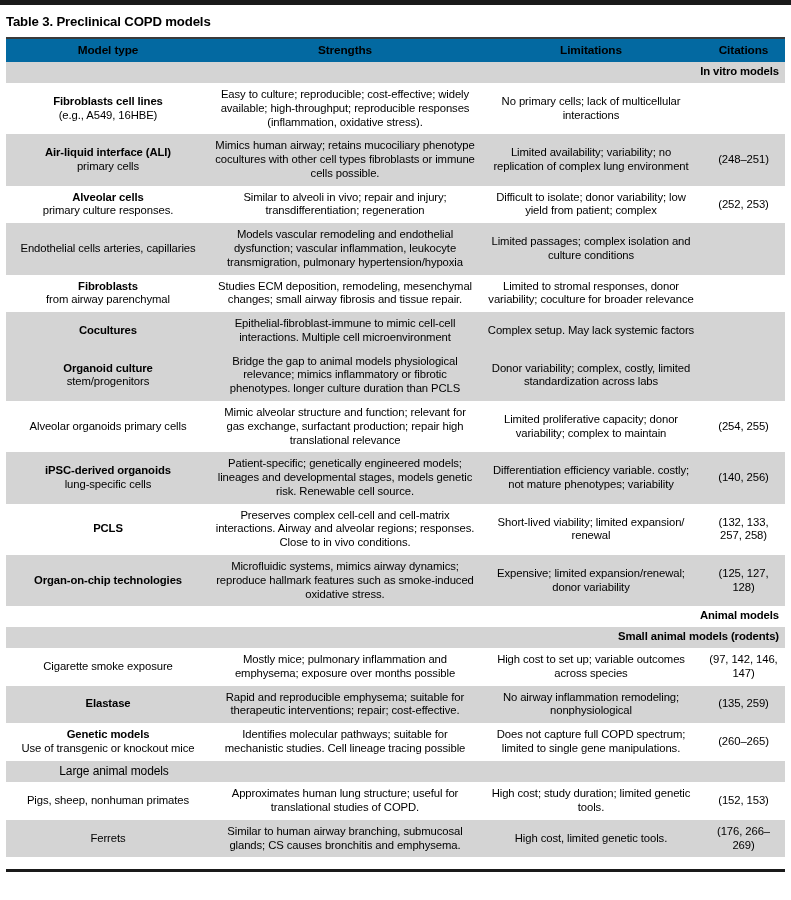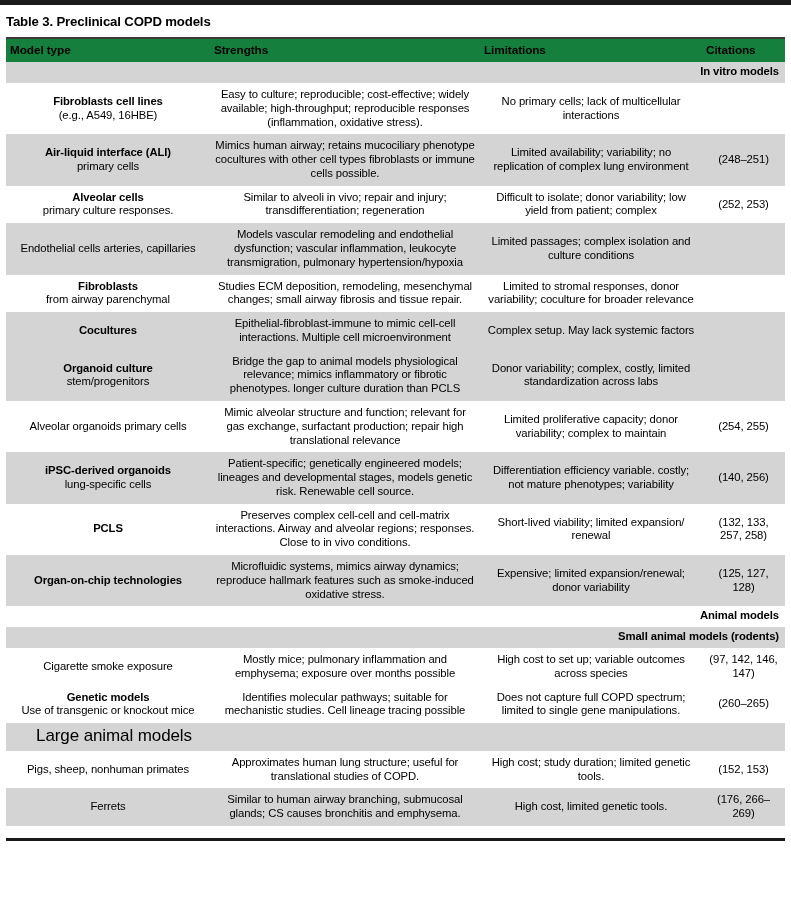--- a/index.html
+++ b/index.html
@@ -47,24 +47,24 @@
     font-size: 11.3px;
   }
   table.tbl col.c-model   { width: 204px; }
   table.tbl col.c-str     { width: 270px; }
   table.tbl col.c-lim     { width: 222px; }
   table.tbl col.c-cit     { width: 83px;  }
 
   thead th {
     font-weight: bold;
     font-size: 11.8px;
-    text-align: left;
+    text-align: center;
     padding: 4px 4px 5px 4px;
     letter-spacing: -0.1px;
-    background: #15803d;
+    background: #0369a1;
     vertical-align: middle;
   }
   tbody td {
     vertical-align: middle;
     text-align: center;
     padding: 5px 5px;
     line-height: 1.22;
     letter-spacing: -0.1px;
   }
   tr.shade td { background: #d4d4d4; }
@@ -78,21 +78,21 @@
     text-align: right;
     font-weight: bold;
     padding: 3px 6px 4px 2px;
     font-size: 11.3px;
     letter-spacing: -0.1px;
   }
   tr.section-center td {
     text-align: center;
     font-weight: normal;
     padding: 3px 6px 4px 6px;
-    font-size: 17px;
+    font-size: 12px;
   }
   tr.section-center td .inner {
     display: block;
     width: 204px;
     text-align: center;
   }
   .spacer-row td {
     height: 12px;
     padding: 0;
     background: #ffffff;
@@ -235,20 +235,28 @@
           <td colspan="4">Small animal models (rodents)</td>
         </tr>
         <tr class="plain">
           <td class="model">
             <span class="n">Cigarette smoke exposure</span>
           </td>
           <td>Mostly mice; pulmonary inflammation and emphysema; exposure over months possible</td>
           <td>High cost to set up; variable outcomes across species</td>
           <td>(97, 142, 146, 147)</td>
         </tr>
+        <tr class="shade">
+          <td class="model">
+            <span class="b">Elastase</span>
+          </td>
+          <td>Rapid and reproducible emphysema; suitable for therapeutic interventions; repair; cost-effective.</td>
+          <td>No airway inflammation remodeling; nonphysiological</td>
+          <td>(135, 259)</td>
+        </tr>
         <tr class="plain">
           <td class="model">
             <span class="b">Genetic models</span>
             <span class="n">Use of transgenic or knockout mice</span>
           </td>
           <td>Identifies molecular pathways; suitable for mechanistic studies. Cell lineage tracing possible</td>
           <td>Does not capture full COPD spectrum; limited to single gene manipulations.</td>
           <td>(260–265)</td>
         </tr>
         <tr class="shade section-center">

